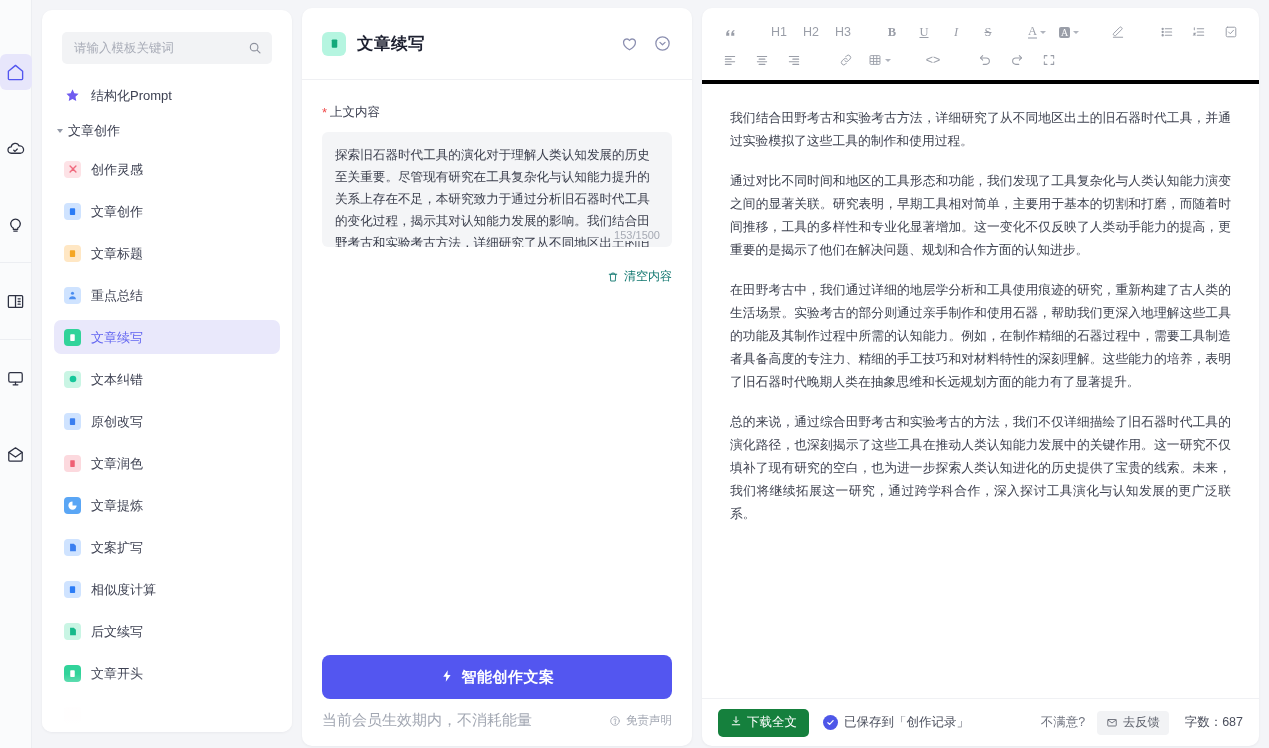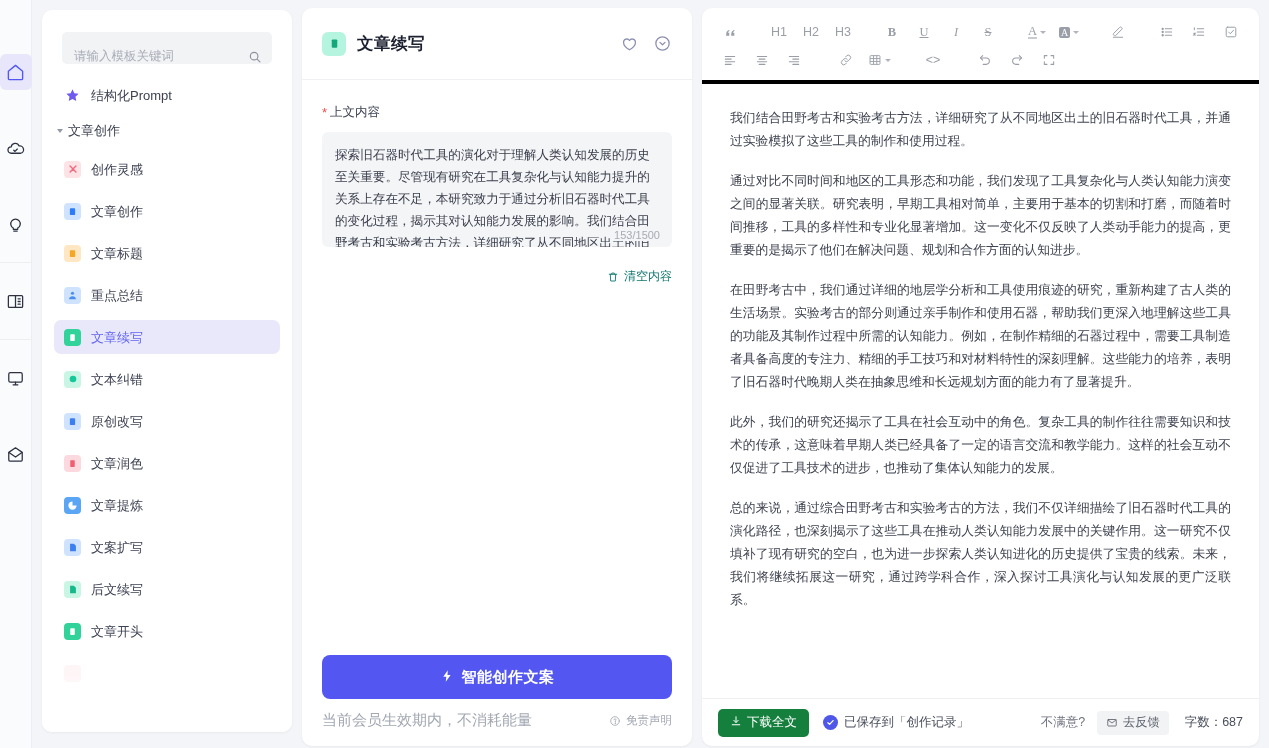--- a/index.html
+++ b/index.html
@@ -45,21 +45,21 @@
     background: #ffffff;
     border-radius: 10px;
     box-shadow: 0 1px 3px rgba(20,24,40,.05);
     display: flex; flex-direction: column;
     overflow: hidden;
     position: relative;
   }
   .search-wrap { padding: 22px 20px 0 20px; }
   .search-box {
     height: 32px; background: #f2f3f5; border-radius: 5px;
-    display: flex; align-items: flex-end; padding: 0 10px;
+    display: flex; align-items: center; padding: 0 10px;
   }
   .search-box input {
     flex: 1; border: 0; outline: 0; background: transparent;
     font-size: 12.5px; color: #3b3f4d;
     font-family: "Liberation Sans", sans-serif;
   }
   .search-box input::placeholder { color: #a9adb8; }
   .search-icon { color: #8d919d; display: flex; }
 
   .tpl-list { flex: 1; overflow: hidden; padding: 14px 12px 0 12px; position: relative; }
@@ -353,20 +353,28 @@
           </div>
           <div class="tpl-item">
             <span class="tpl-icon" style="background: rgb(207, 227, 255);">
               <svg width="10" height="11" viewBox="0 0 24 24" fill="#3b7ff0">
                 <path d="M5 3h9l5 5v13H5z"></path>
               </svg>
             </span>
             <span class="tpl-label">文案扩写</span>
           </div>
           <div class="tpl-item">
+            <span class="tpl-icon" style="background: rgb(207, 227, 255);">
+              <svg width="9" height="11" viewBox="0 0 24 24" fill="#2b7cf6">
+                <rect x="5" y="3" width="14" height="18" rx="2"></rect>
+              </svg>
+            </span>
+            <span class="tpl-label">相似度计算</span>
+          </div>
+          <div class="tpl-item">
             <span class="tpl-icon" style="background: rgb(201, 245, 228);">
               <svg width="10" height="11" viewBox="0 0 24 24" fill="#16b98a">
                 <path d="M5 3h9l5 5v13H5z"></path>
               </svg>
             </span>
             <span class="tpl-label">后文续写</span>
           </div>
           <div class="tpl-item">
             <span class="tpl-icon" style="background: rgb(49, 211, 154);">
               <svg width="9" height="11" viewBox="0 0 24 24" fill="#ffffff">
@@ -568,21 +576,20 @@
               <path d="M4 9V4.5h4.5M15.5 4.5H20V9M20 15v4.5h-4.5M8.5 19.5H4V15"></path>
             </svg>
           </div>
         </div>
     </div>
 
     <div class="doc" id="doc">
         <p>我们结合田野考古和实验考古方法，详细研究了从不同地区出土的旧石器时代工具，并通过实验模拟了这些工具的制作和使用过程。</p>
         <p>通过对比不同时间和地区的工具形态和功能，我们发现了工具复杂化与人类认知能力演变之间的显著关联。研究表明，早期工具相对简单，主要用于基本的切割和打磨，而随着时间推移，工具的多样性和专业化显著增加。这一变化不仅反映了人类动手能力的提高，更重要的是揭示了他们在解决问题、规划和合作方面的认知进步。</p>
         <p>在田野考古中，我们通过详细的地层学分析和工具使用痕迹的研究，重新构建了古人类的生活场景。实验考古的部分则通过亲手制作和使用石器，帮助我们更深入地理解这些工具的功能及其制作过程中所需的认知能力。例如，在制作精细的石器过程中，需要工具制造者具备高度的专注力、精细的手工技巧和对材料特性的深刻理解。这些能力的培养，表明了旧石器时代晚期人类在抽象思维和长远规划方面的能力有了显著提升。</p>
-        <p>此外，我们的研究还揭示了工具在社会互动中的角色。复杂工具的制作往往需要知识和技术的传承，这意味着早期人类已经具备了一定的语言交流和教学能力。这样的社会互动不仅促进了工具技术的进步，也推动了集体认知能力的发展。</p>
         <p>总的来说，通过综合田野考古和实验考古的方法，我们不仅详细描绘了旧石器时代工具的演化路径，也深刻揭示了这些工具在推动人类认知能力发展中的关键作用。这一研究不仅填补了现有研究的空白，也为进一步探索人类认知进化的历史提供了宝贵的线索。未来，我们将继续拓展这一研究，通过跨学科合作，深入探讨工具演化与认知发展的更广泛联系。</p>
       </div>
 
     <div class="right-foot">
       <button class="dl-btn">
         <span>
           <svg width="12" height="12" viewBox="0 0 24 24" fill="none" stroke="#fff" stroke-width="2" stroke-linecap="round" stroke-linejoin="round">
               <path d="M12 3.5v11M7.6 10.6 12 15l4.4-4.4M4.5 19.5h15"></path>
             </svg>
         </span>

